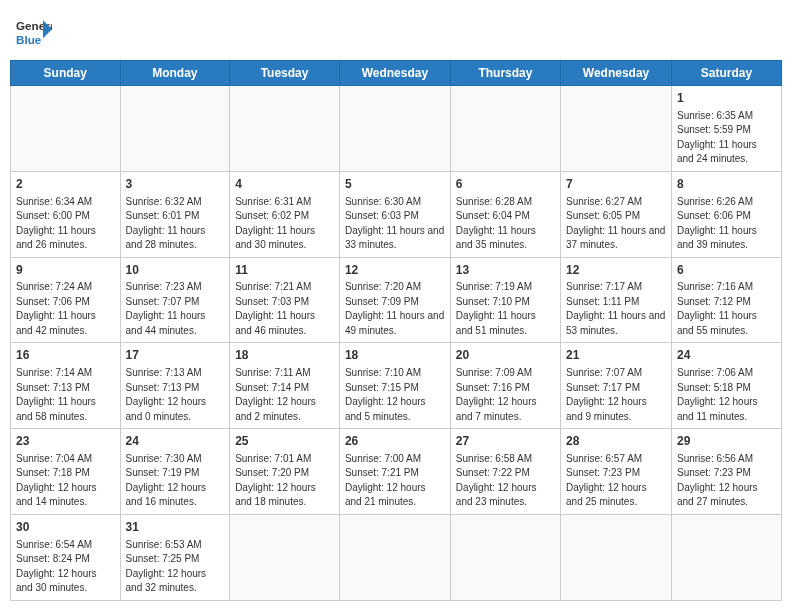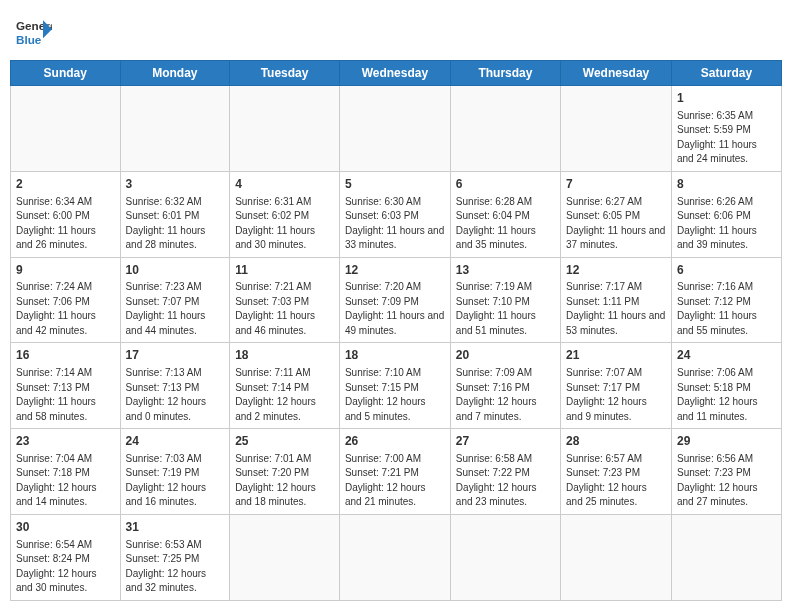--- a/index.html
+++ b/index.html
@@ -250,21 +250,21 @@
       </tr>
       <tr>
         <td>
           <span class="day-number">23</span>
           <div class="day-info">Sunrise: 7:04 AM
 Sunset: 7:18 PM
 Daylight: 12 hours and 14 minutes.</div>
         </td>
         <td>
           <span class="day-number">24</span>
-          <div class="day-info">Sunrise: 7:03 AM
+          <div class="day-info">Sunrise: 7:30 AM
 Sunset: 7:19 PM
 Daylight: 12 hours and 16 minutes.</div>
         </td>
         <td>
           <span class="day-number">25</span>
           <div class="day-info">Sunrise: 7:01 AM
 Sunset: 7:20 PM
 Daylight: 12 hours and 18 minutes.</div>
         </td>
         <td>

